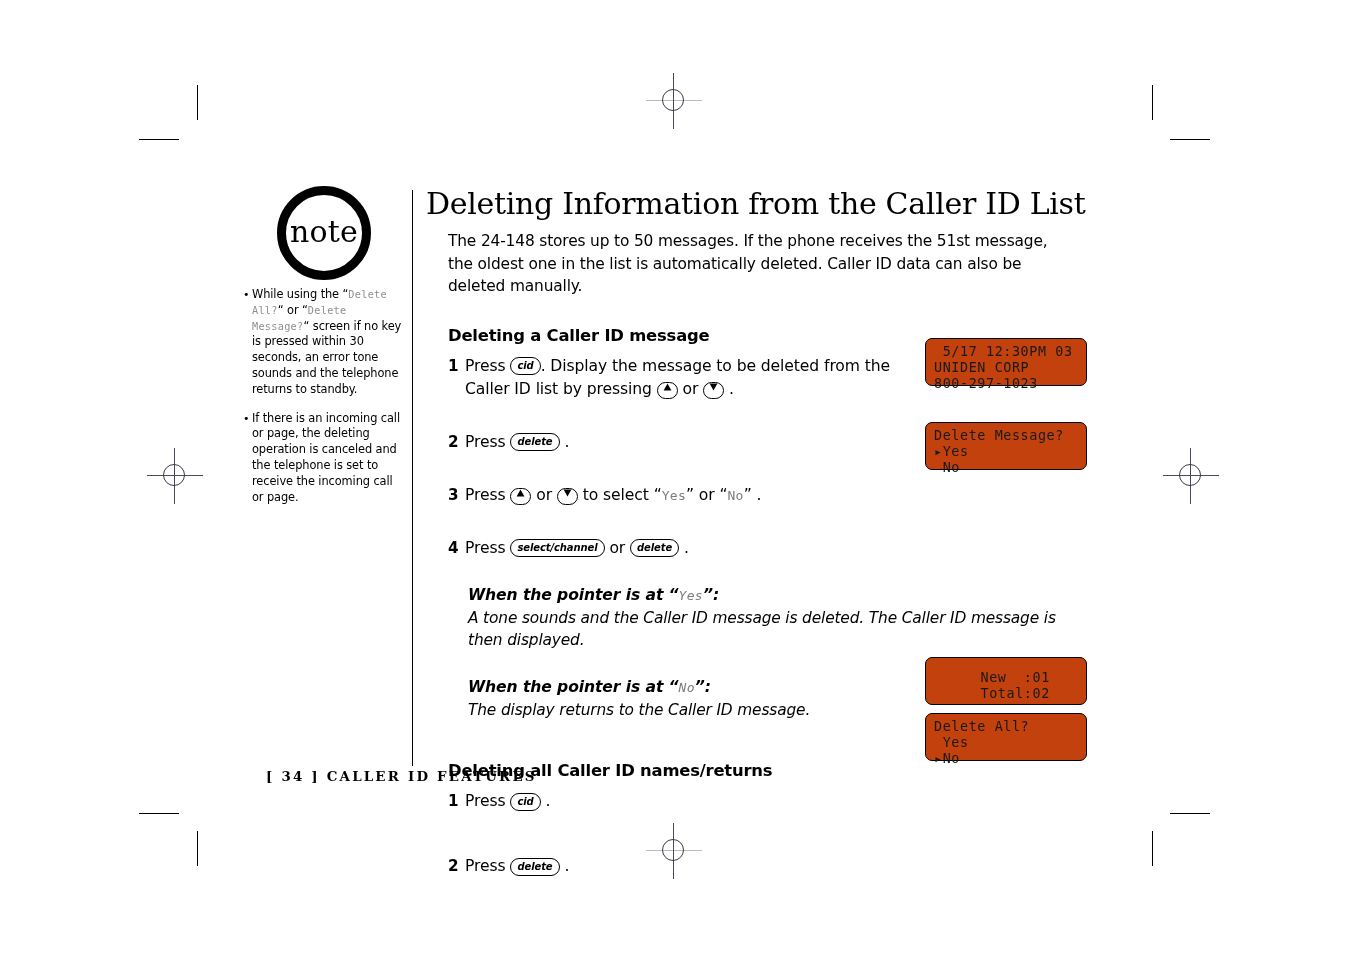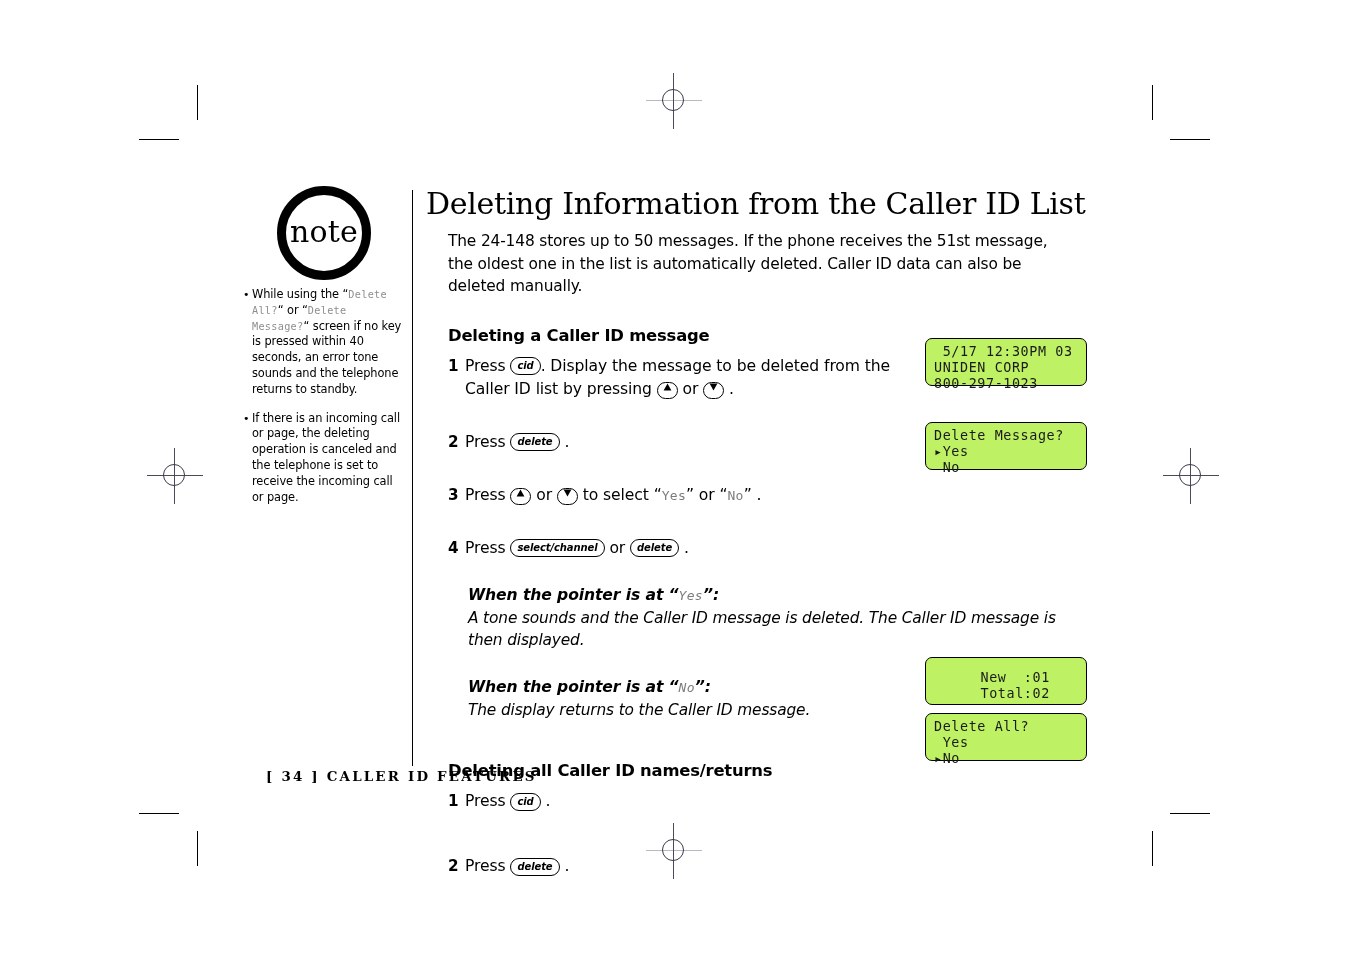--- a/index.html
+++ b/index.html
@@ -225,21 +225,21 @@
     font-weight: normal;
     letter-spacing: 0.3px;
   }
 
   
   .lcd {
     position: absolute;
     border: 1.3px solid #000;
     border-radius: 7px;
     box-sizing: border-box;
-    background: #bef264;
+    background: #c2410c;
     font-family: "DejaVu Sans Mono", monospace;
     font-size: 13.4px;
     line-height: 16.2px;
     color: #1a1a1a;
     padding: 5px 7px 5px 8px;
     white-space: pre;
     letter-spacing: 0.6px;
   }
 
   
@@ -289,21 +289,21 @@
   </div>
 
   <div class="note-circle">
     <span>note</span>
   </div>
 
   <div class="sidebar">
 
     <div class="note-item">
       <div class="note-bullet">•</div>
-      <div class="note-text"><span>While using the </span><span>“</span><span class="lcdtext">Delete All?</span><span>“</span><span> or </span><span>“</span><span class="lcdtext">Delete Message?</span><span>“</span><span> screen if no key is pressed within 40 seconds, an error  tone sounds and the telephone returns to standby.</span></div>
+      <div class="note-text"><span>While using the </span><span>“</span><span class="lcdtext">Delete All?</span><span>“</span><span> or </span><span>“</span><span class="lcdtext">Delete Message?</span><span>“</span><span> screen if no key is pressed within 30 seconds, an error  tone sounds and the telephone returns to standby.</span></div>
     </div>
 
     <div class="note-item" style="margin-top:3px;">
       <div class="note-bullet">•</div>
       <div class="note-text">If there is an incoming call or page, the deleting operation is canceled and the telephone is set to receive the incoming call or page.</div>
     </div>
 
   </div>
 
   <div class="vrule"></div>

